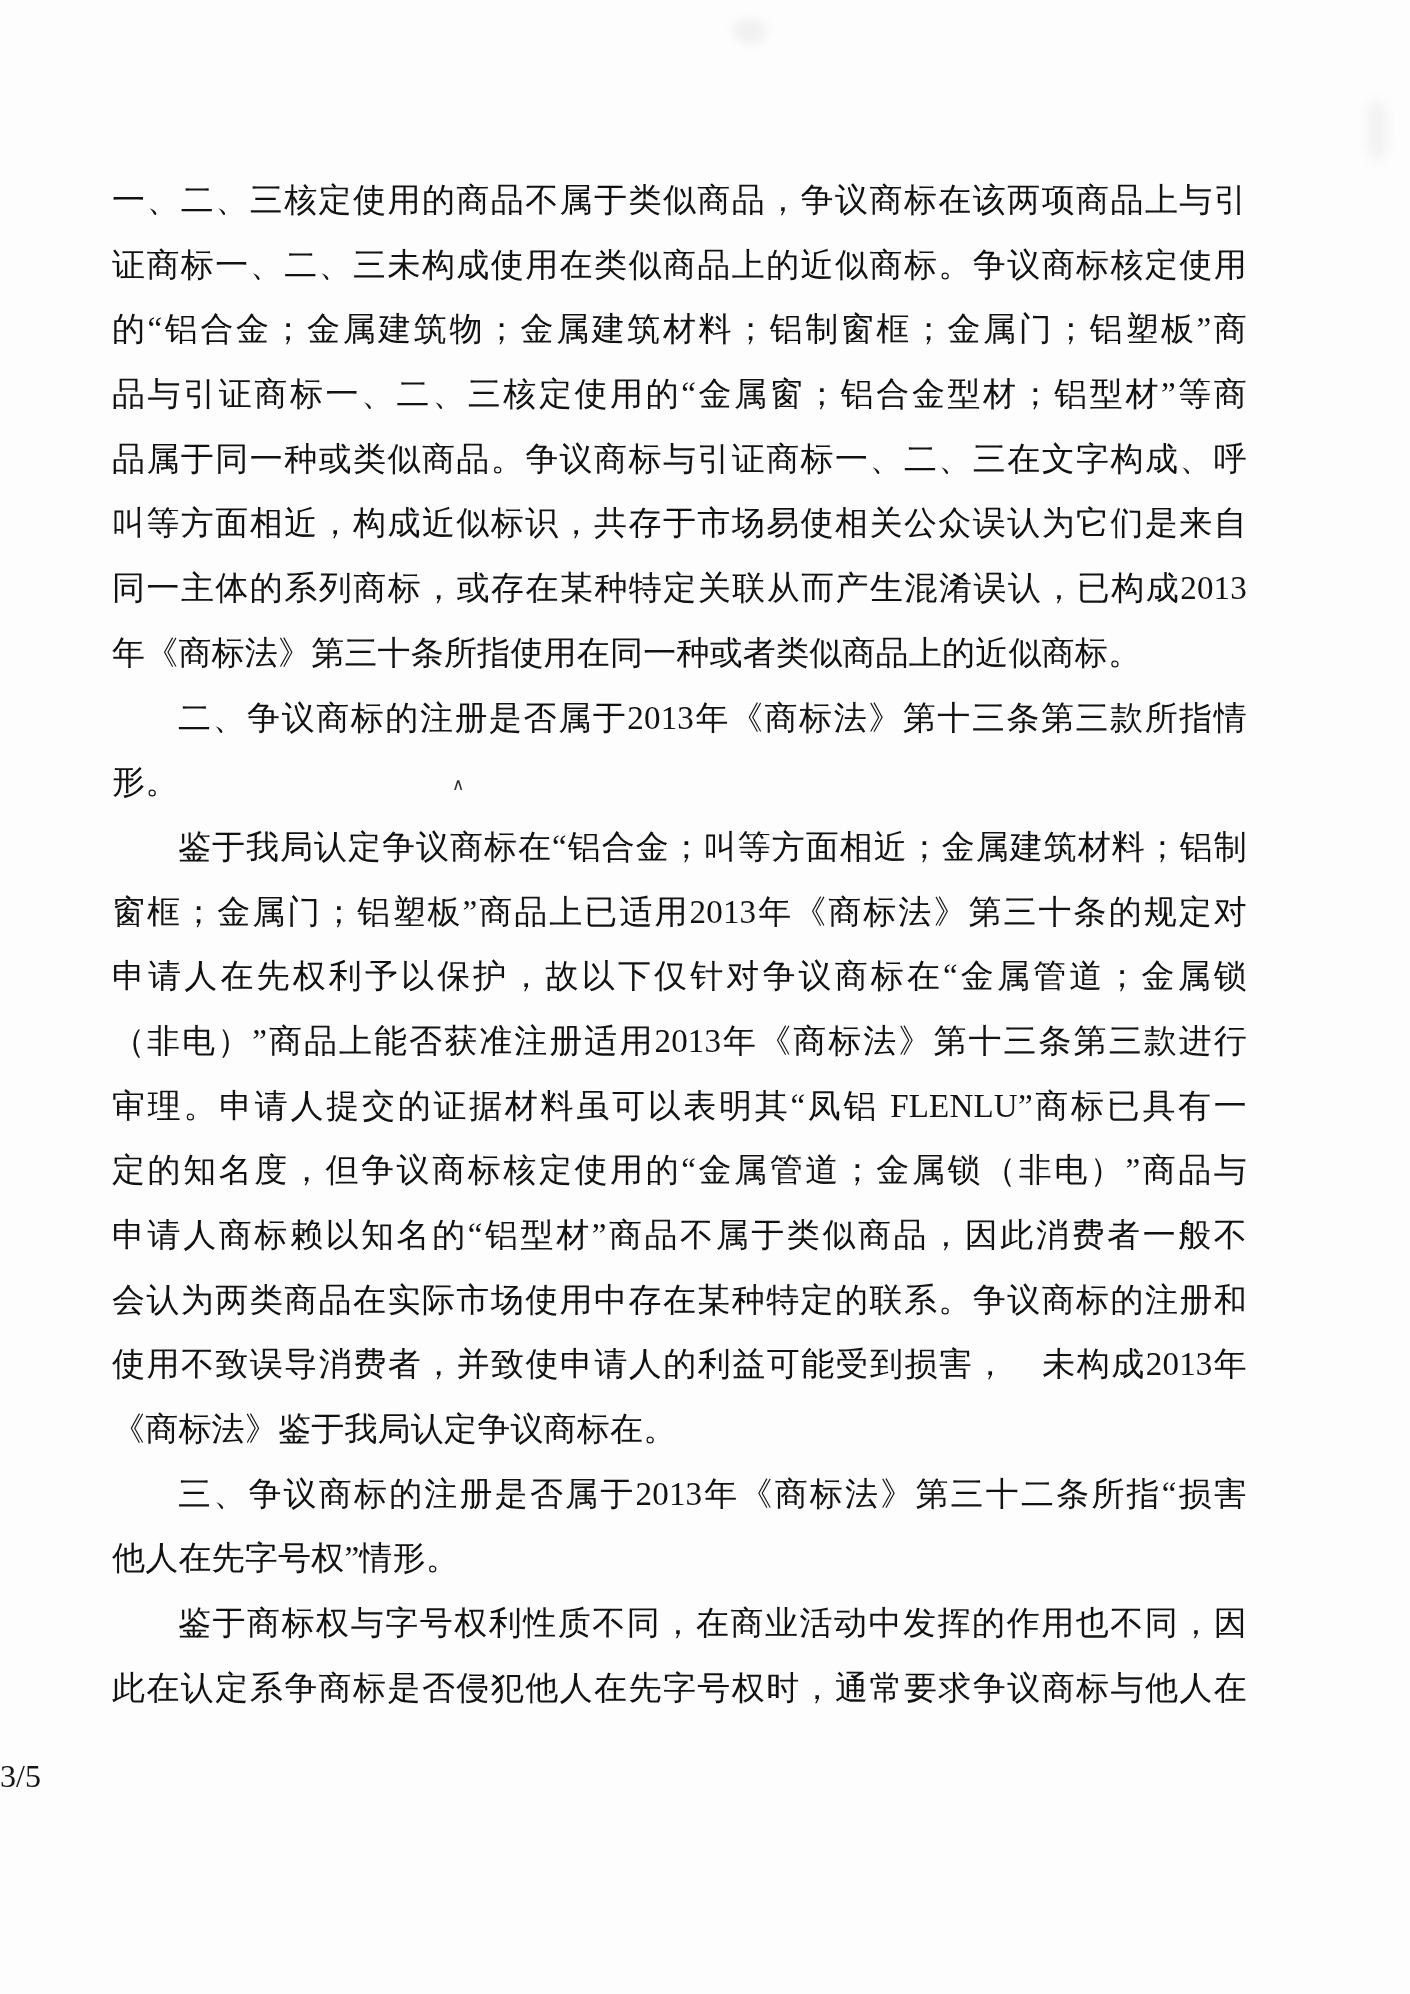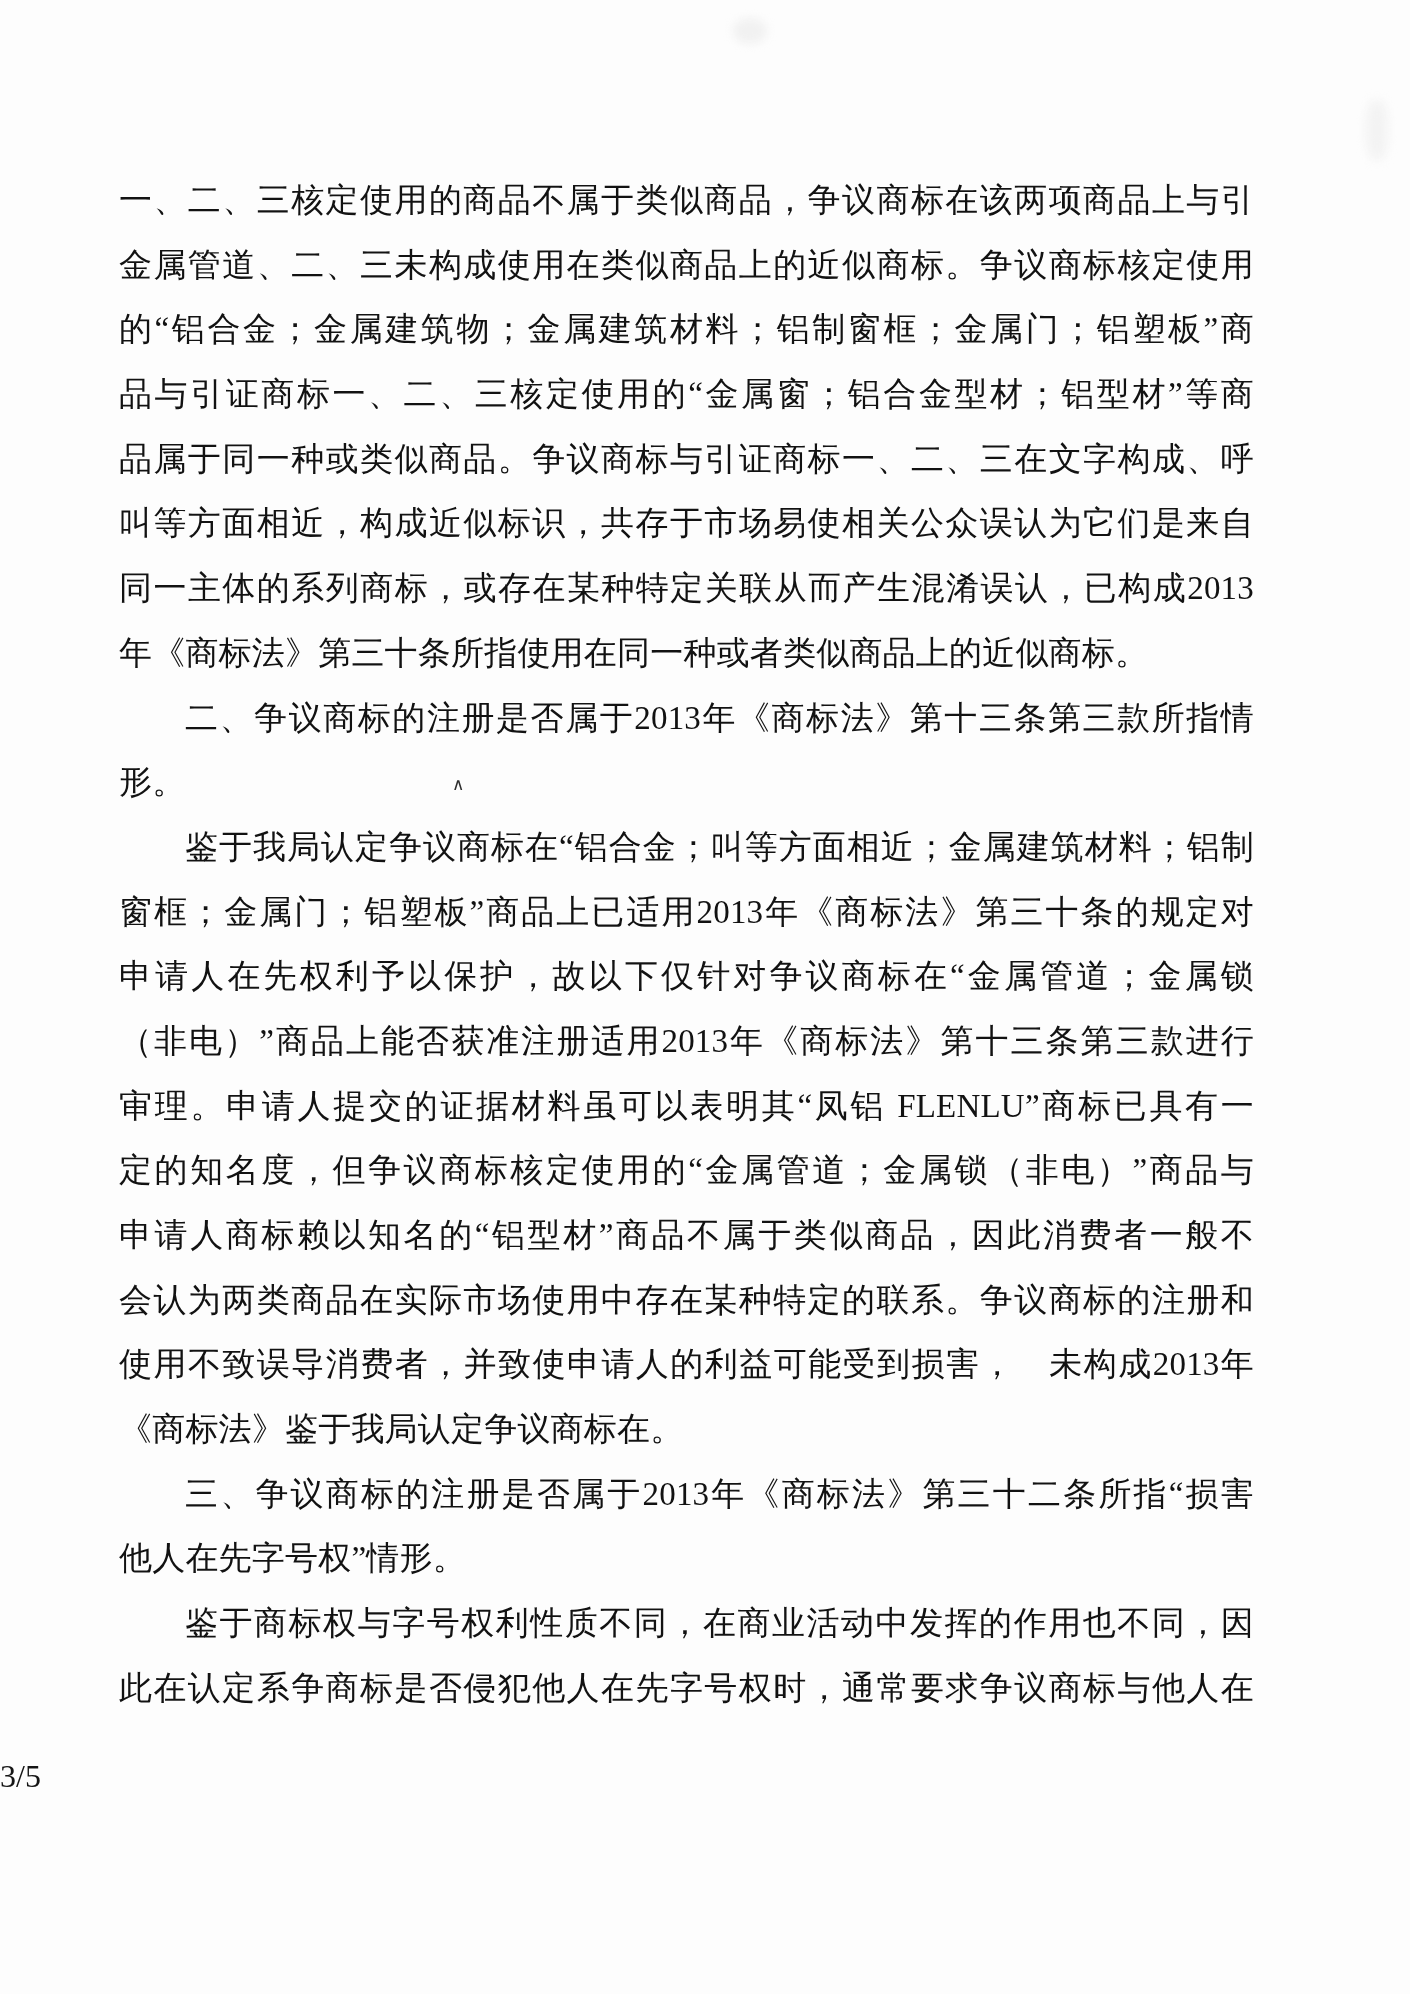--- a/index.html
+++ b/index.html
@@ -7,21 +7,21 @@
     width:1410px;height:1994px;
     background:#fdfdfd;
     position:relative;
     overflow:hidden;
     font-family:"Liberation Serif","DejaVu Serif",serif;
     color:#121212;
   }
   .page{position:absolute;inset:0;}
   .textblock{
     position:absolute;
-    left:119px;top:168px;width:1135px;
+    left:112px;top:168px;width:1135px;
   }
   .line{
     font-size:33px;
     line-height:64.7px;
     height:64.7px;
     text-align:justify;
     text-align-last:justify;
     letter-spacing:0.2px;
     white-space:normal;
     overflow:visible;
@@ -70,21 +70,21 @@
 
 <div class="page">
 
   <div class="smudge"></div>
   <div class="smudge2"></div>
 
   <div class="textblock">
 
     <div>
       <div class="line">一、二、三核定使用的商品不属于类似商品，争议商标在该两项商品上与引</div>
-      <div class="line">金属管道、二、三未构成使用在类似商品上的近似商标。争议商标核定使用</div>
+      <div class="line">证商标一、二、三未构成使用在类似商品上的近似商标。争议商标核定使用</div>
       <div class="line">的“铝合金；金属建筑物；金属建筑材料；铝制窗框；金属门；铝塑板”商</div>
       <div class="line">品与引证商标一、二、三核定使用的“金属窗；铝合金型材；铝型材”等商</div>
       <div class="line">品属于同一种或类似商品。争议商标与引证商标一、二、三在文字构成、呼</div>
       <div class="line">叫等方面相近，构成近似标识，共存于市场易使相关公众误认为它们是来自</div>
       <div class="line">同一主体的系列商标，或存在某种特定关联从而产生混淆误认，已构成2013</div>
       <div class="line e">年《商标法》第三十条所指使用在同一种或者类似商品上的近似商标。</div>
     </div>
 
     <div>
       <div class="line ind">二、争议商标的注册是否属于2013年《商标法》第十三条第三款所指情</div>

